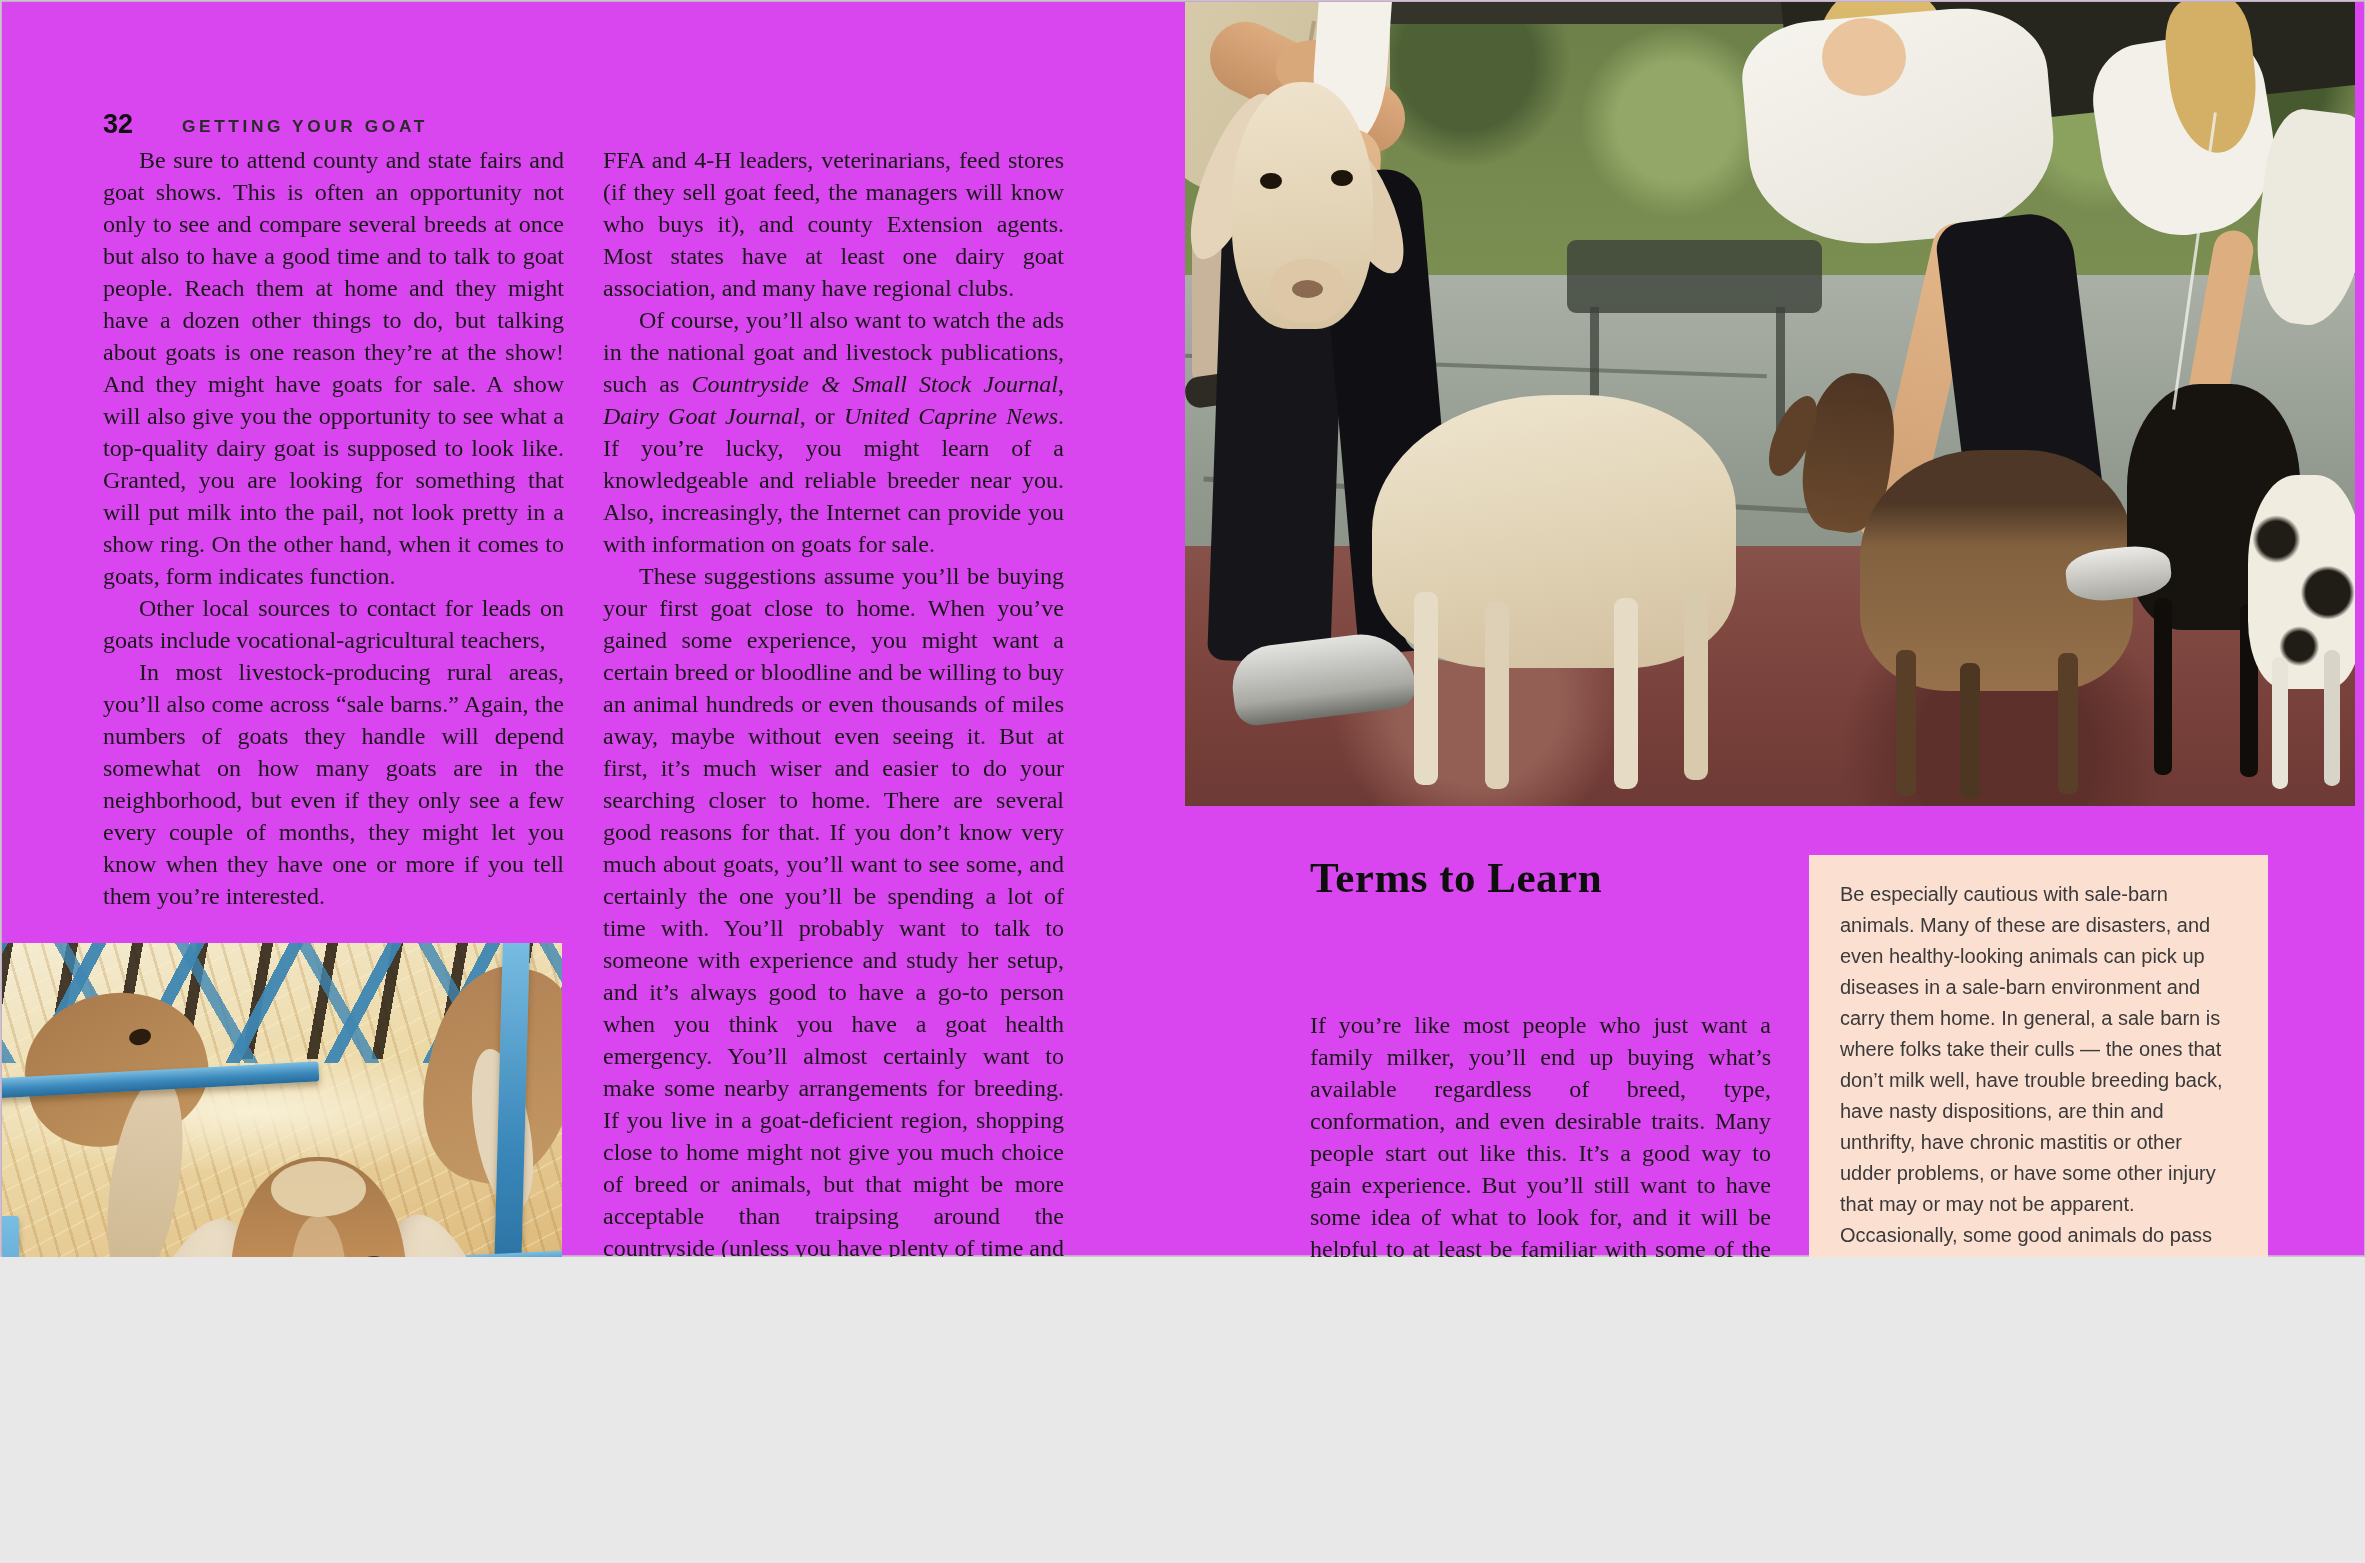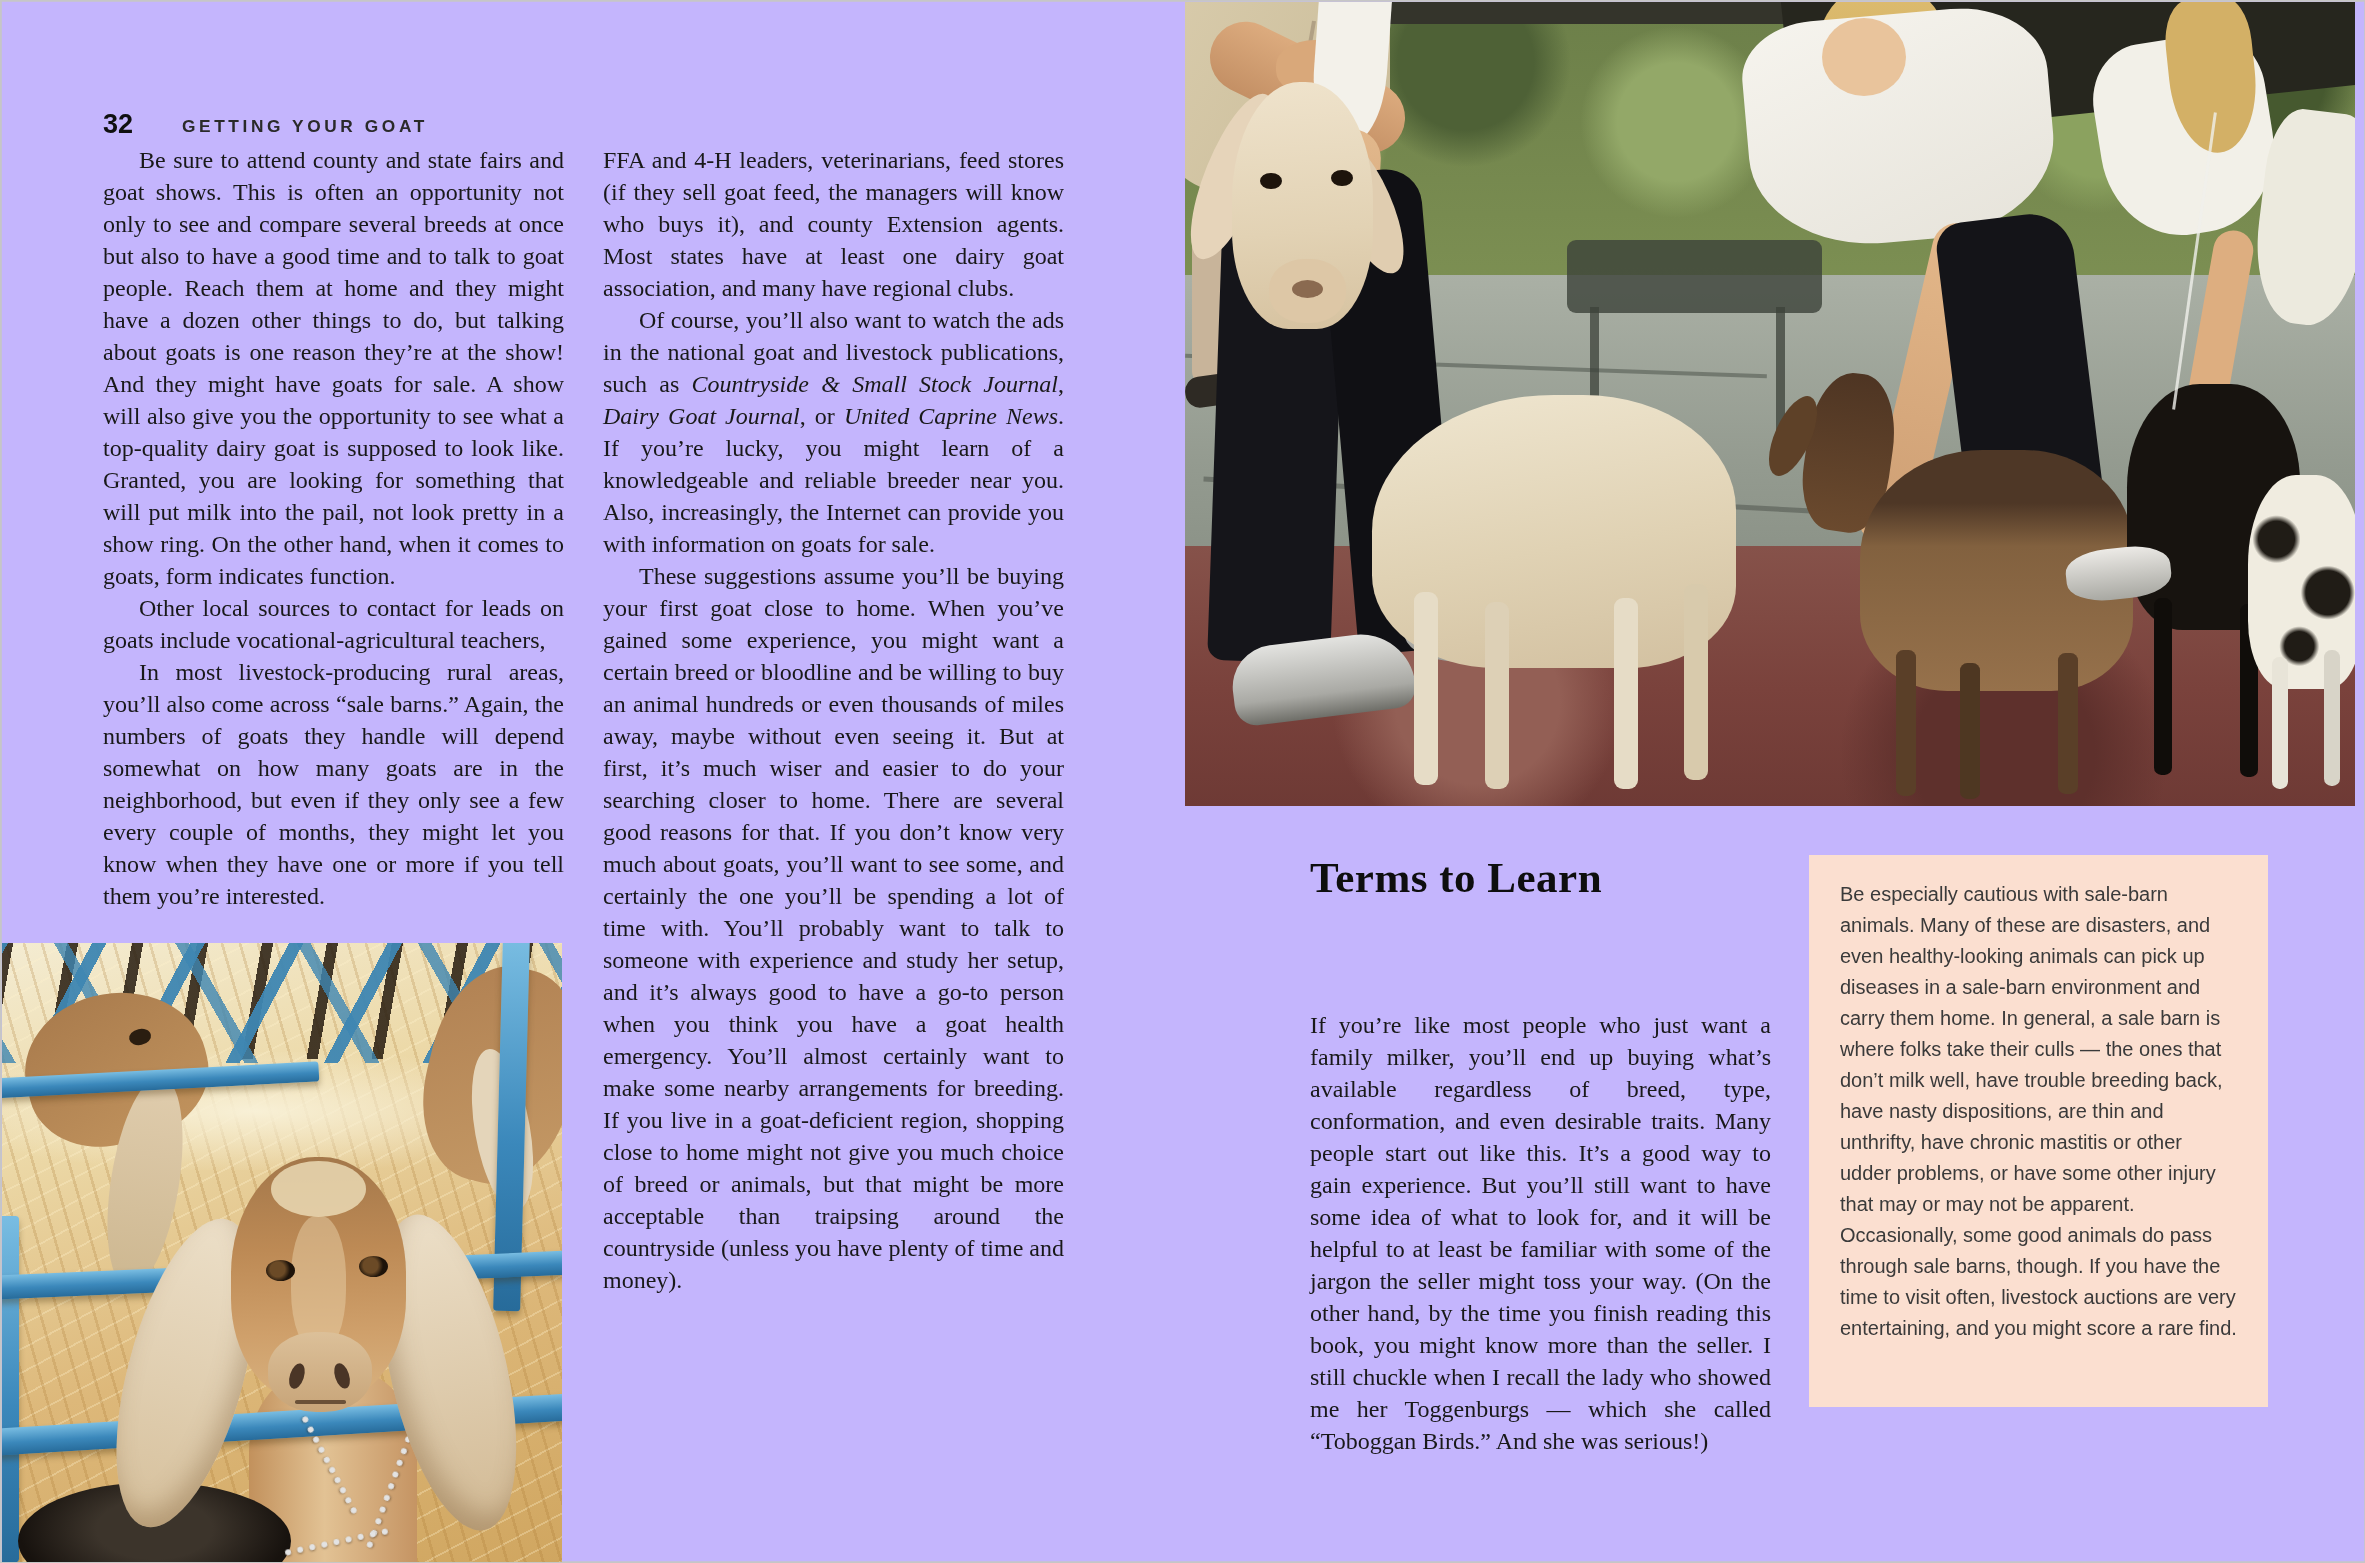--- a/index.html
+++ b/index.html
@@ -1,16 +1,16 @@
 <!DOCTYPE html>
 <html style="font-size:14.6px"><head>
 <meta charset="utf-8">
 <style>
   html,body{margin:0;padding:0;background:#e8e8e8;}
-  #canvas{position:relative;width:2366px;height:1563px;background:#c4b5fd;
+  #canvas{position:relative;width:2366px;height:1257px;background:#d946ef;
     box-shadow:inset 0 0 0 1.8px #c6c6c6;overflow:hidden;
     font-family:"Liberation Serif",serif;color:#1b1b1b;}
   .abs{position:absolute;}
   .b{position:absolute;}
 
   
   .pagenum{left:103px;top:109px;font-family:"Liberation Sans",sans-serif;
     font-weight:bold;font-size:27px;color:#101010;}
   .runhead{left:182px;top:116px;font-family:"Liberation Sans",sans-serif;
     font-weight:bold;font-size:17.3px;letter-spacing:3.6px;color:#2a2a2a;}

